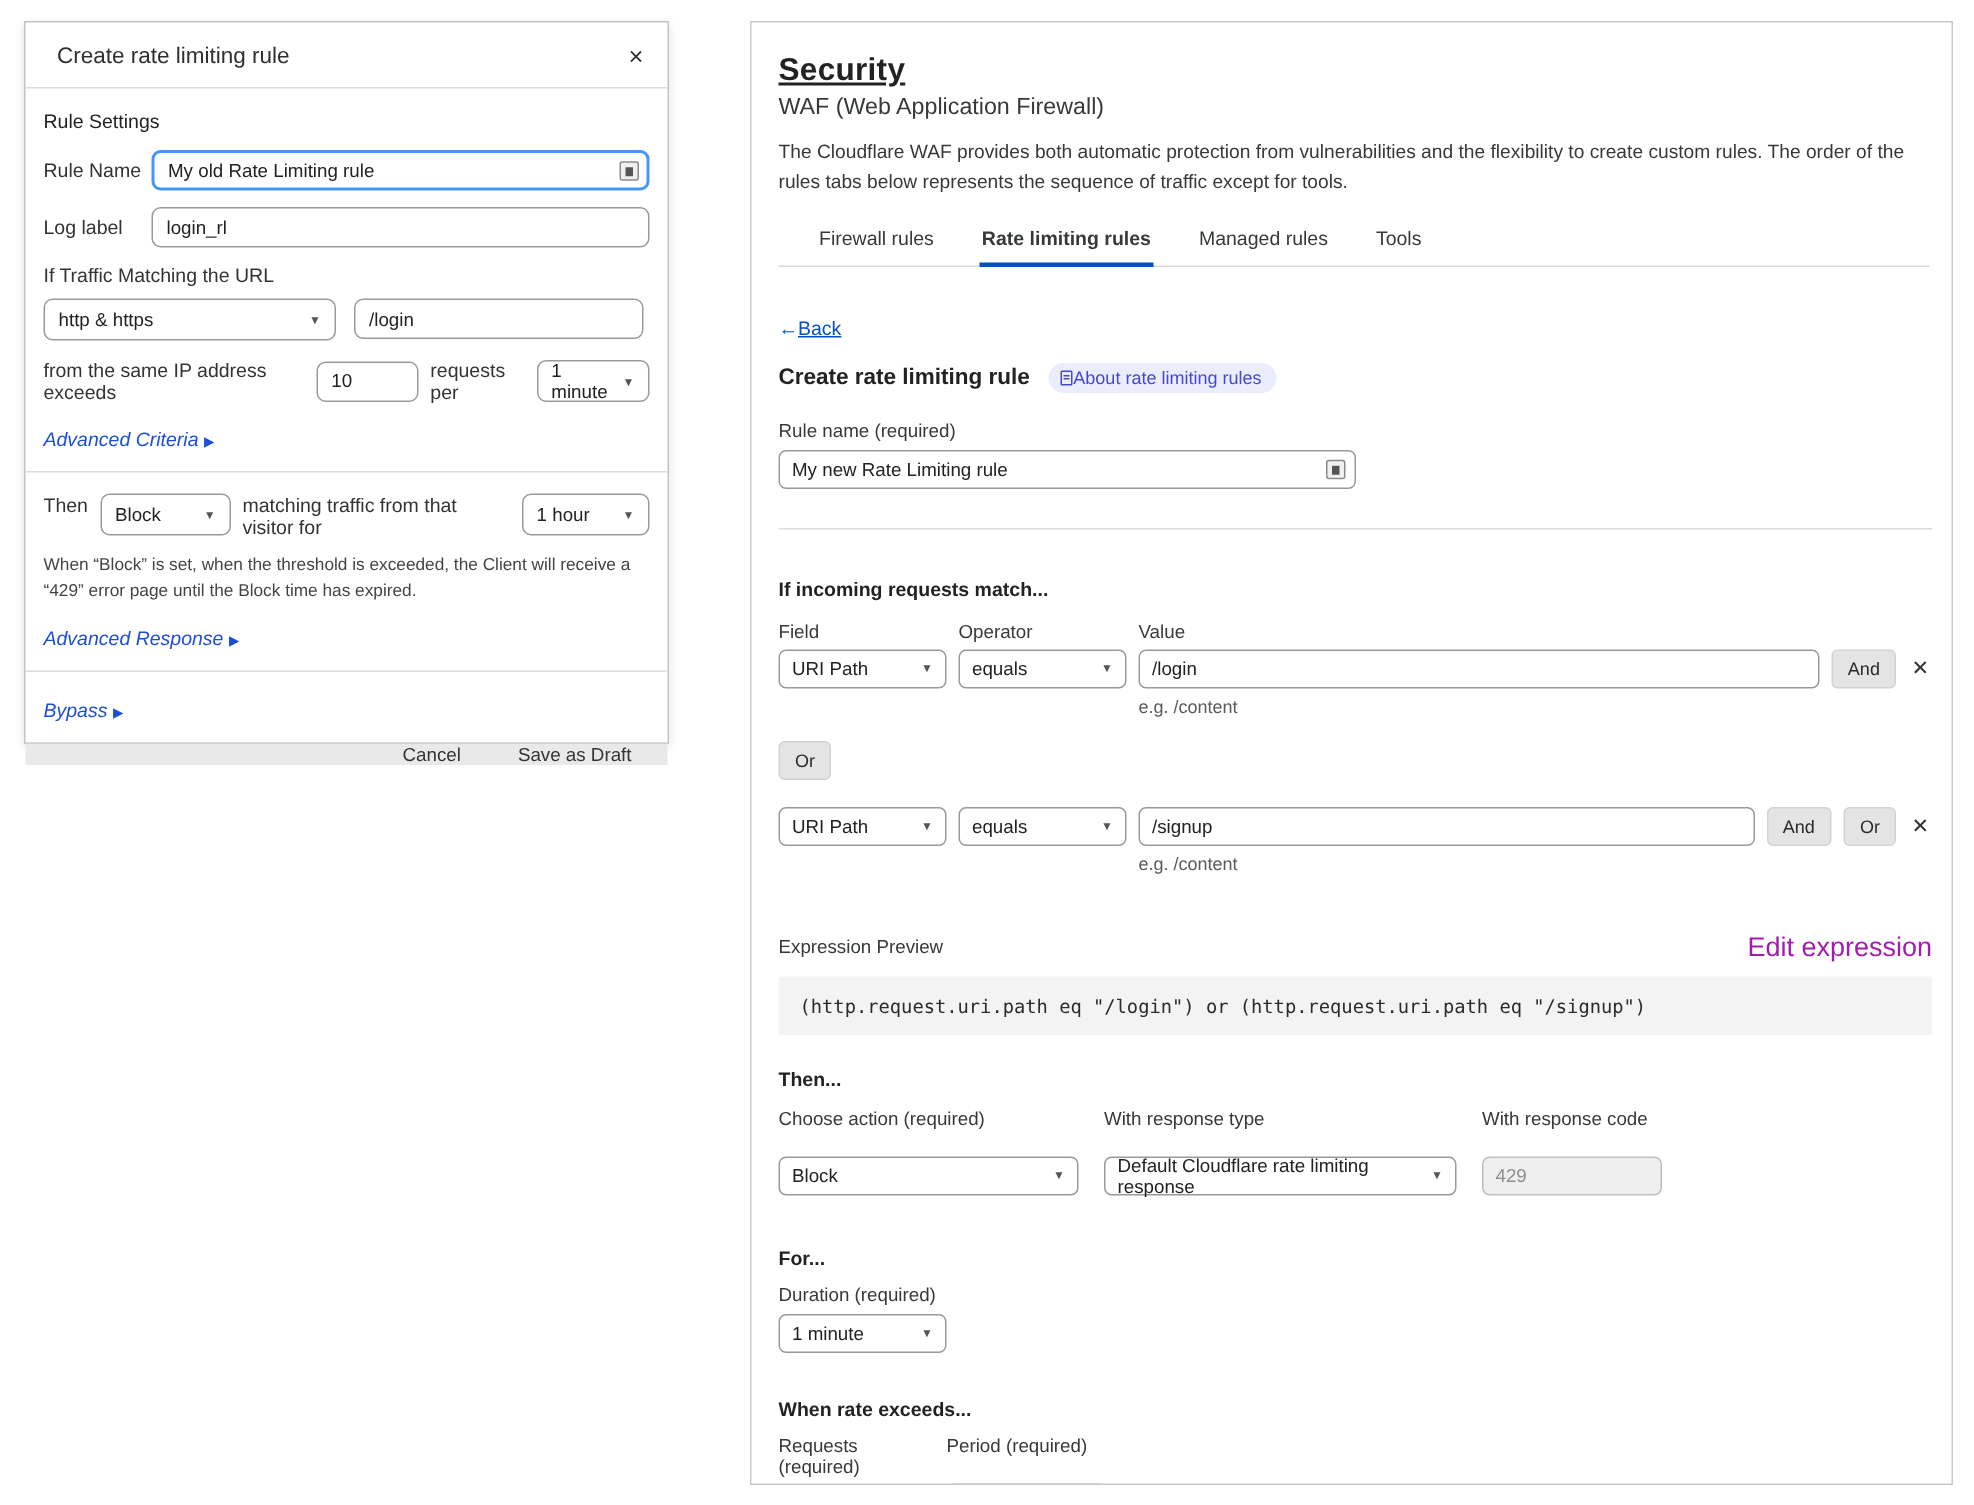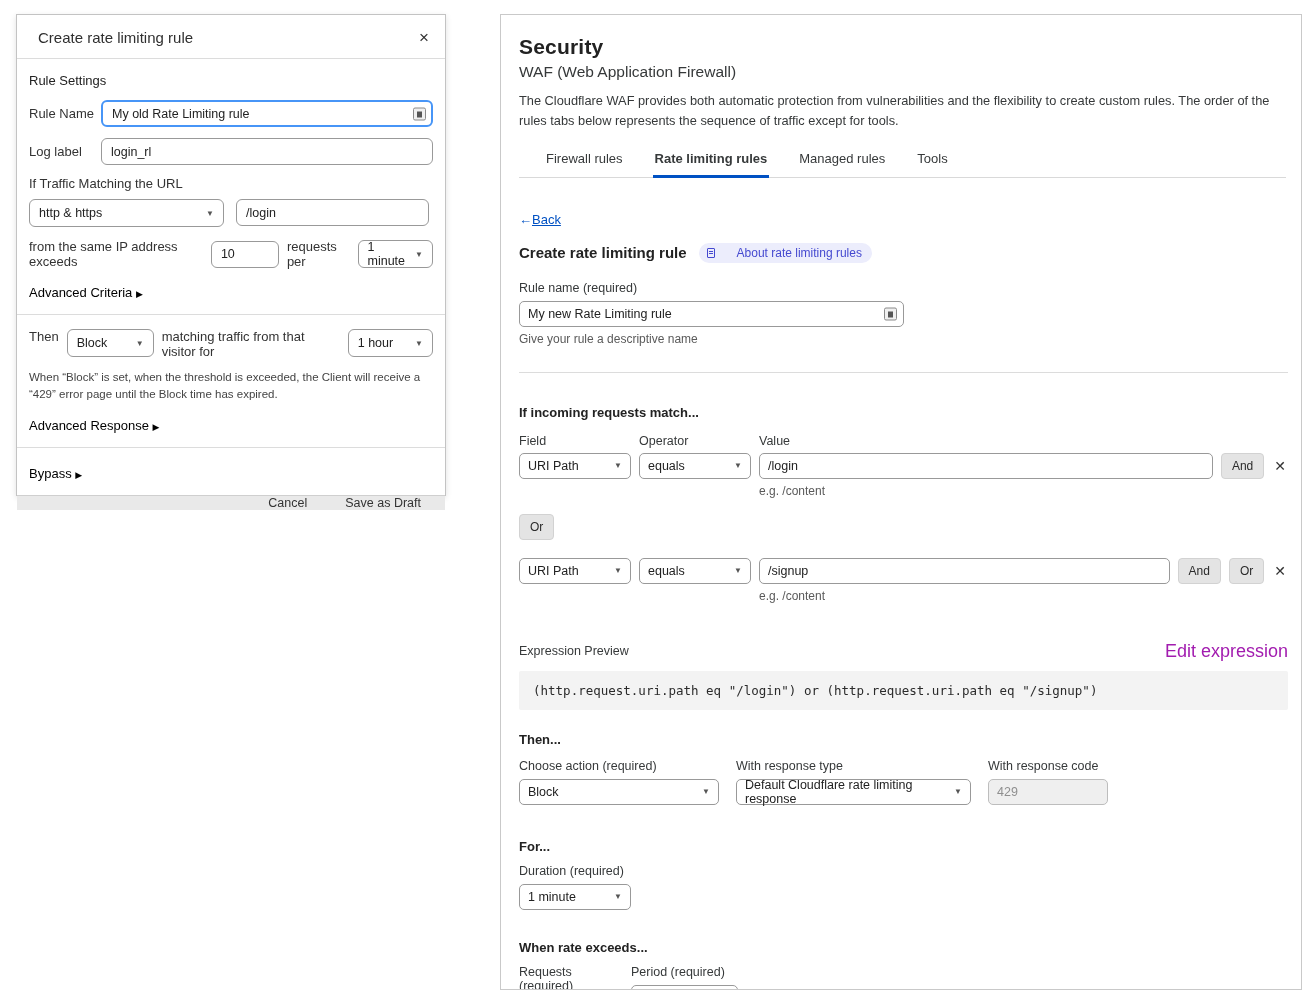--- a/index.html
+++ b/index.html
@@ -22,43 +22,43 @@
   .input-wrap { position:relative; flex:1; display:flex; align-items:center; }
   .autofill-icon { position:absolute; right:7px; top:50%; transform:translateY(-50%); width:13px; height:13px;
                    border:1px solid #8a8a8a; border-radius:2px; background:#f0f0f0; }
   .autofill-icon::after { content:""; position:absolute; left:3px; bottom:2px; width:5px; height:6px; background:#555; }
   .m-inline-label { font-size:13px; color:#333; margin-bottom:8px; }
   .m-two-col { display:flex; gap:12px; margin-bottom:12px; }
   .m-select { display:flex; align-items:center; justify-content:space-between; border:1px solid #999; border-radius:6px;
               height:28px; padding:0 9px; font-size:12.5px; color:#222; background:#fff; }
   .caret { font-size:8px; color:#555; margin-left:6px; }
   .m-threshold { display:flex; align-items:center; gap:8px; margin-bottom:12px; font-size:13px; color:#333; flex-wrap:nowrap; }
-  .m-link { color:#000000; font-size:13px; margin:4px 0 14px 0; cursor:pointer; display:inline-block; }
+  .m-link { color:#1d4ed8; font-size:13px; margin:4px 0 14px 0; cursor:pointer; display:inline-block;font-style:italic; }
   .m-link .tri { font-size:9px; }
   .m-divider { height:1px; background:#dcdcdc; margin:0 -12px 14px -12px; }
   .m-then { display:flex; align-items:flex-start; gap:8px; font-size:13px; color:#333; margin-bottom:10px; }
   .m-note { font-size:11.5px; color:#444; line-height:1.5; margin-bottom:10px; }
   .modal-footer { background:#e9e9e9; border-top:1px solid #cfcfcf; height:50px; display:flex; align-items:center;
                   justify-content:flex-end; gap:38px; padding:0 24px; }
   .footer-btn { font-size:12.5px; color:#333; background:none; border:none; cursor:pointer; font-family:inherit; }
 
   
   .panel { position:absolute; left:500px; top:14px; width:802px; height:976px; background:#fff; border:1px solid #c9c9c9;
            padding:20px 15px 0 18px; overflow:hidden; }
-  .p-title { font-size:21px; font-weight:bold; color:#222; letter-spacing:.2px; }
+  .p-title { font-size:21px; font-weight:bold; color:#222; letter-spacing:.2px;text-decoration:underline; }
   .p-subtitle { font-size:15.5px; color:#36393a; margin:4px 0 10px 0; }
   .p-desc { font-size:12.8px; color:#36393a; line-height:1.55; max-width:769px; margin-bottom:14px; }
   .tabs { display:flex; gap:28px; padding-left:25px; border-bottom:1px solid #d9d9d9; margin-bottom:32px; }
   .tab { font-size:13px; color:#36393a; padding:6px 2px 9px 2px; cursor:pointer; border-bottom:3px solid transparent; margin-bottom:-1px; }
   .tab.active { font-weight:bold; border-bottom:3px solid #0051c3; }
   .back-link { display:inline-flex; align-items:center; color:#0051c3; font-size:13px; margin-bottom:16px; cursor:pointer; }
   .back-link .lbl { text-decoration:underline; }
   .form-title-row { display:flex; align-items:center; gap:12px; margin-bottom:18px; }
   .form-title { font-size:15px; font-weight:bold; color:#222; }
-  .badge { display:inline-flex; align-items:center; gap:22px; background:#ecedfc; color:#4549d0; font-size:12px;
+  .badge { display:inline-flex; align-items:center; gap:1px; background:#ecedfc; color:#4549d0; font-size:12px;
            padding:3px 10px 3px 8px; border-radius:10px; cursor:pointer; }
   .doc-icon { width:8px; height:10px; border:1px solid #4549d0; border-radius:1px; position:relative; flex:none; }
   .doc-icon::after { content:""; position:absolute; left:1px; top:2px; width:4px; height:1px; background:#4549d0; box-shadow:0 2px 0 #4549d0; }
   .field-label { font-size:12.5px; color:#36393a; margin-bottom:6px; }
   .helper { font-size:12px; color:#5a5a5a; margin-top:5px; }
   .p-input { height:26px; border:1px solid #999; border-radius:5px; padding:0 8px; font-size:12.5px; color:#222;
              font-family:inherit; background:#fff; width:100%; }
   .p-input:disabled, .p-input.disabled { background:#efefef; border-color:#bdbdbd; color:#8f8f8f; }
   .p-select { display:flex; align-items:center; justify-content:space-between; border:1px solid #999; border-radius:5px;
               height:26px; padding:0 8px; font-size:12.5px; color:#222; background:#fff; cursor:pointer; }
@@ -73,21 +73,21 @@
           cursor:pointer; font-family:inherit; flex:none; }
   .remove-x { font-size:14px; color:#333; cursor:pointer; flex:none; padding:0 2px; }
   .cond-helper { margin-left:240px; }
   .or-standalone { margin:16px 0 18px 0; }
   .expr-row { display:flex; justify-content:space-between; align-items:center; width:769px; margin-bottom:9px; }
   .expr-label { font-size:12.5px; color:#36393a; }
   .link { color:#a21caf; font-size:18px; cursor:pointer; }
   .code-block { width:769px; background:#f3f3f3; border-radius:2px; padding:12px 14px; font-family:"DejaVu Sans Mono","Liberation Mono",monospace;
                 font-size:12.5px; color:#2b2b2b; margin-bottom:22px; white-space:nowrap; }
   .then-grid { display:flex; gap:17px; margin-bottom:34px; }
-  .col { display:flex; flex-direction:column; }
+  .col { display:flex; flex-direction:column;gap:12px; }
   .mb-sec { margin-bottom:30px; }
 </style>
 </head>
 <body>
 
 <div class="canvas">
 
   <div class="modal">
     <div class="modal-header">
       <div class="modal-title">Create rate limiting rule</div>
@@ -187,21 +187,20 @@
         <span class="doc-icon"></span>
         <span>About rate limiting rules</span>
       </span>
     </div>
 
     <div class="field-label">Rule name (required)</div>
     <div class="input-wrap" style="width:385px;">
       <input class="p-input" readonly="" value="My new Rate Limiting rule" style="">
       <span class="autofill-icon"></span>
     </div>
-    <div class="helper">Give your rule a descriptive name</div>
 
     <div class="divider"></div>
 
     <div class="sec-heading">If incoming requests match...</div>
 
     <div class="cond-labels">
       <div class="w-field">Field</div>
       <div class="w-op" style="margin-left:8px;">Operator</div>
       <div style="margin-left:8px;">Value</div>
     </div>

